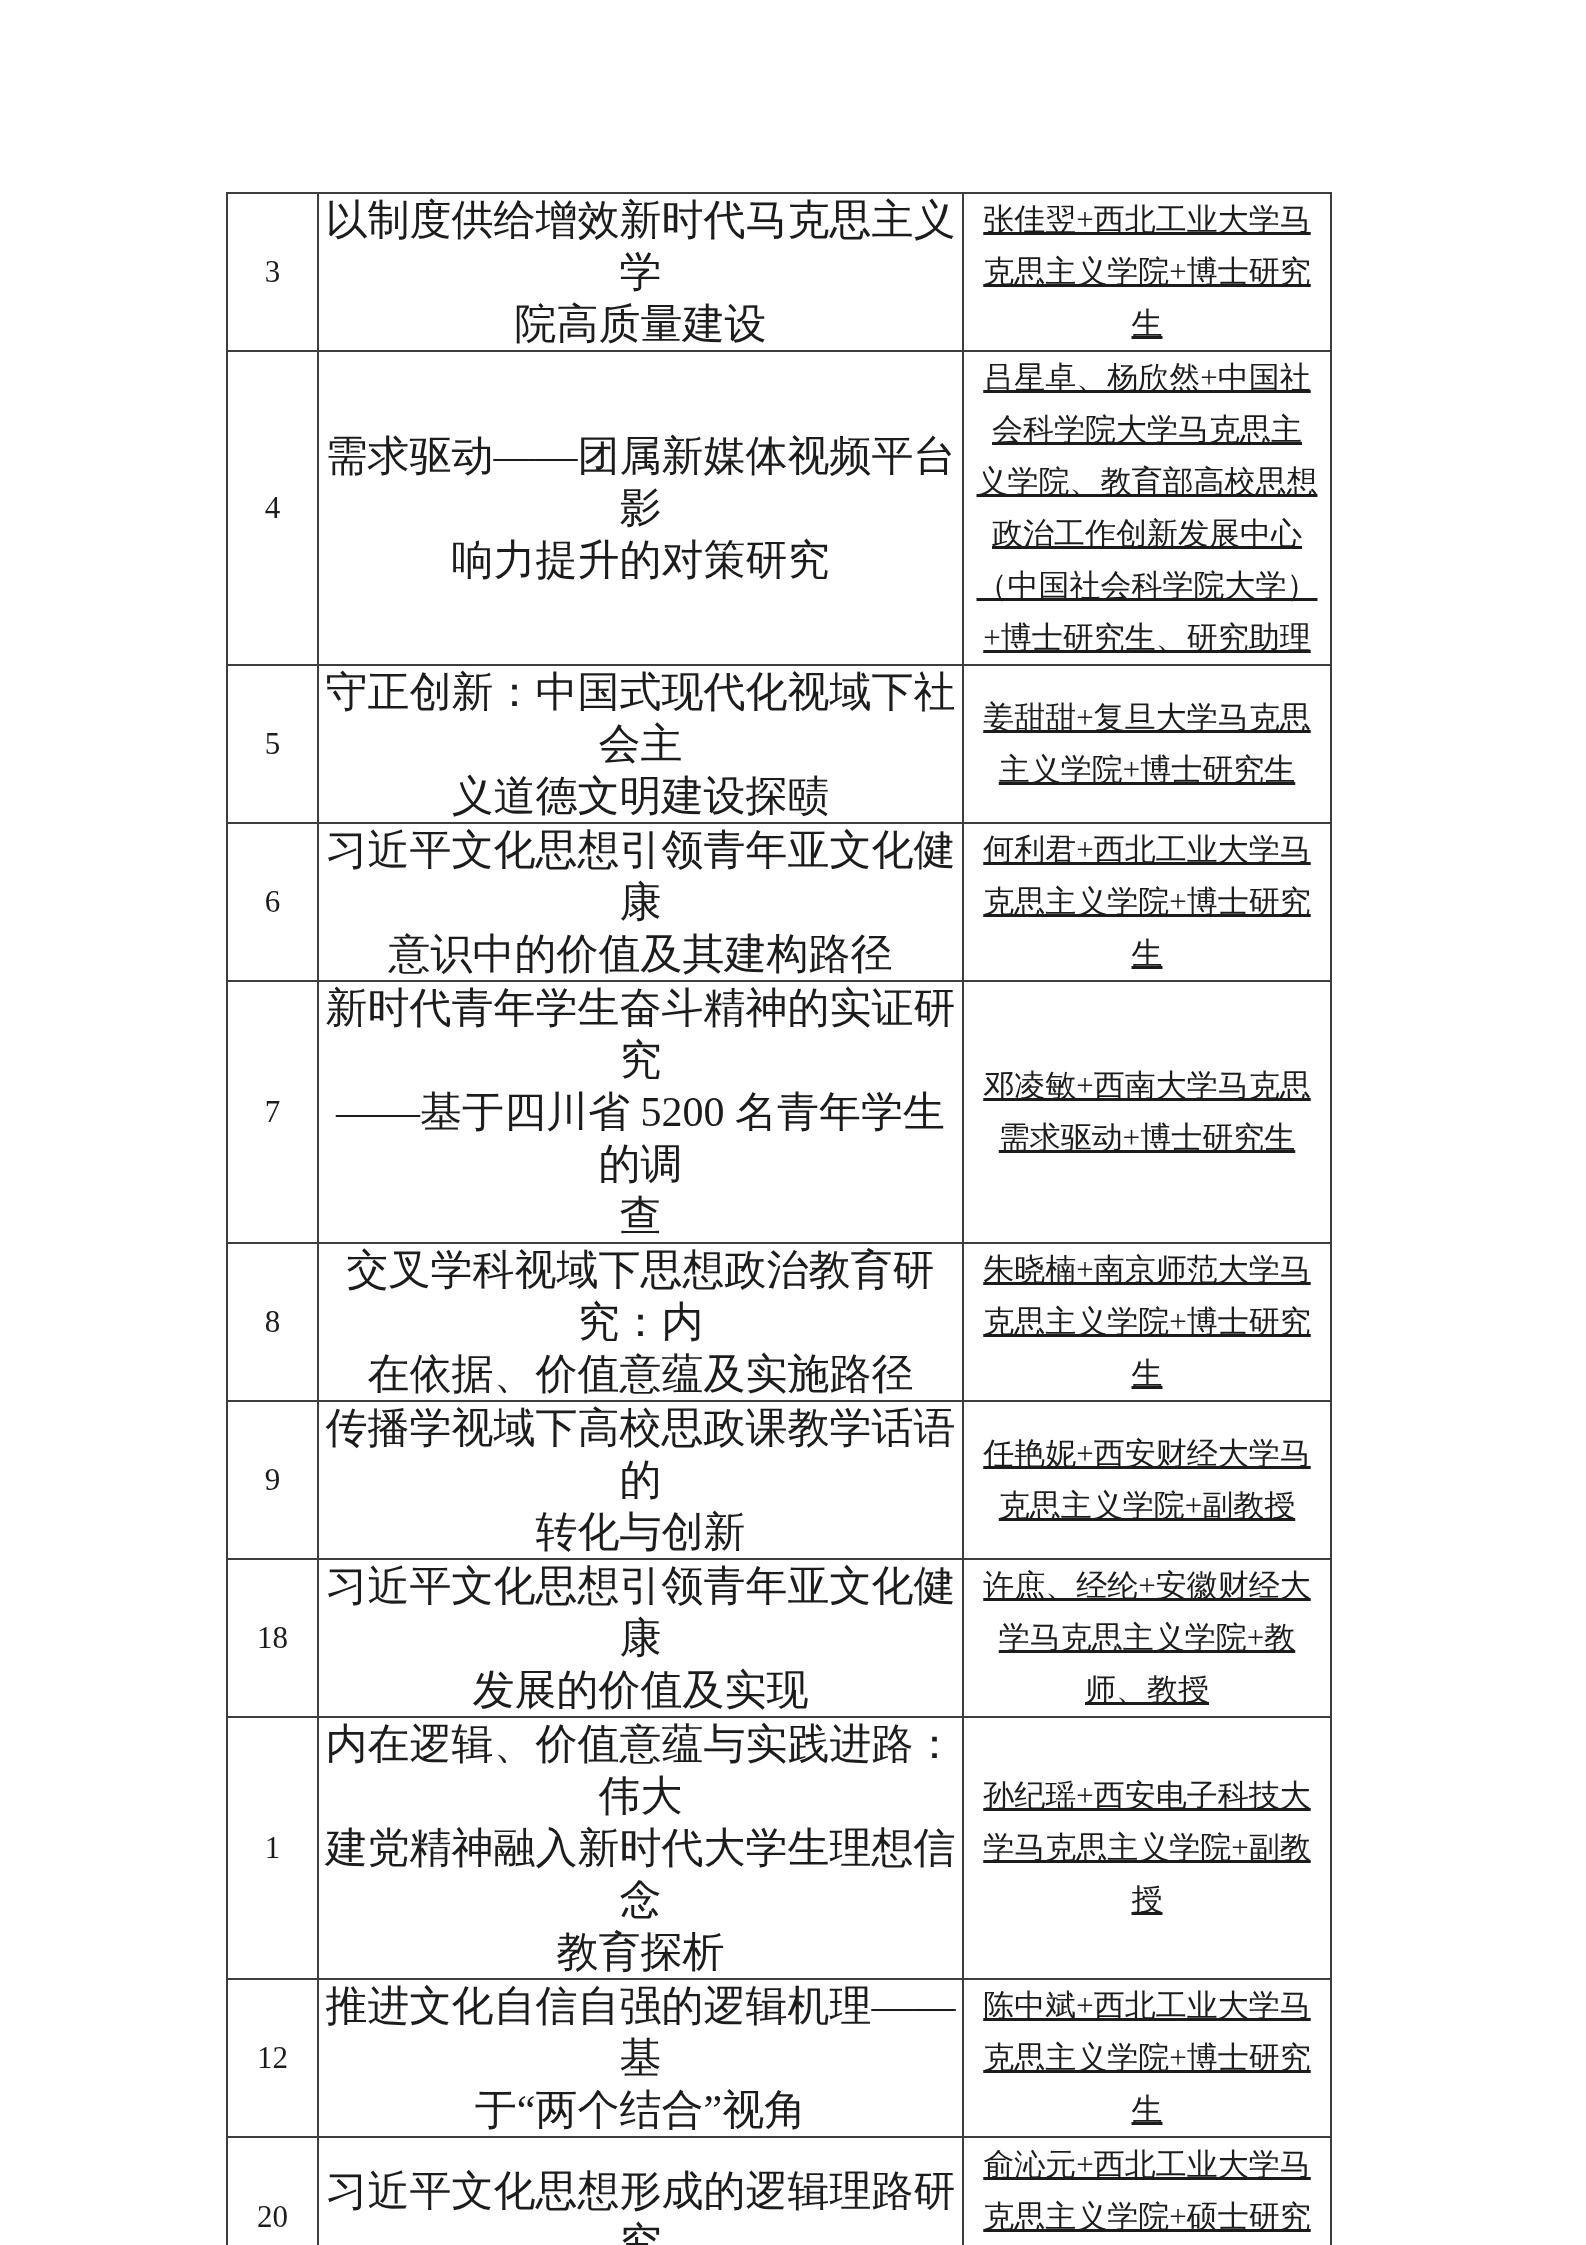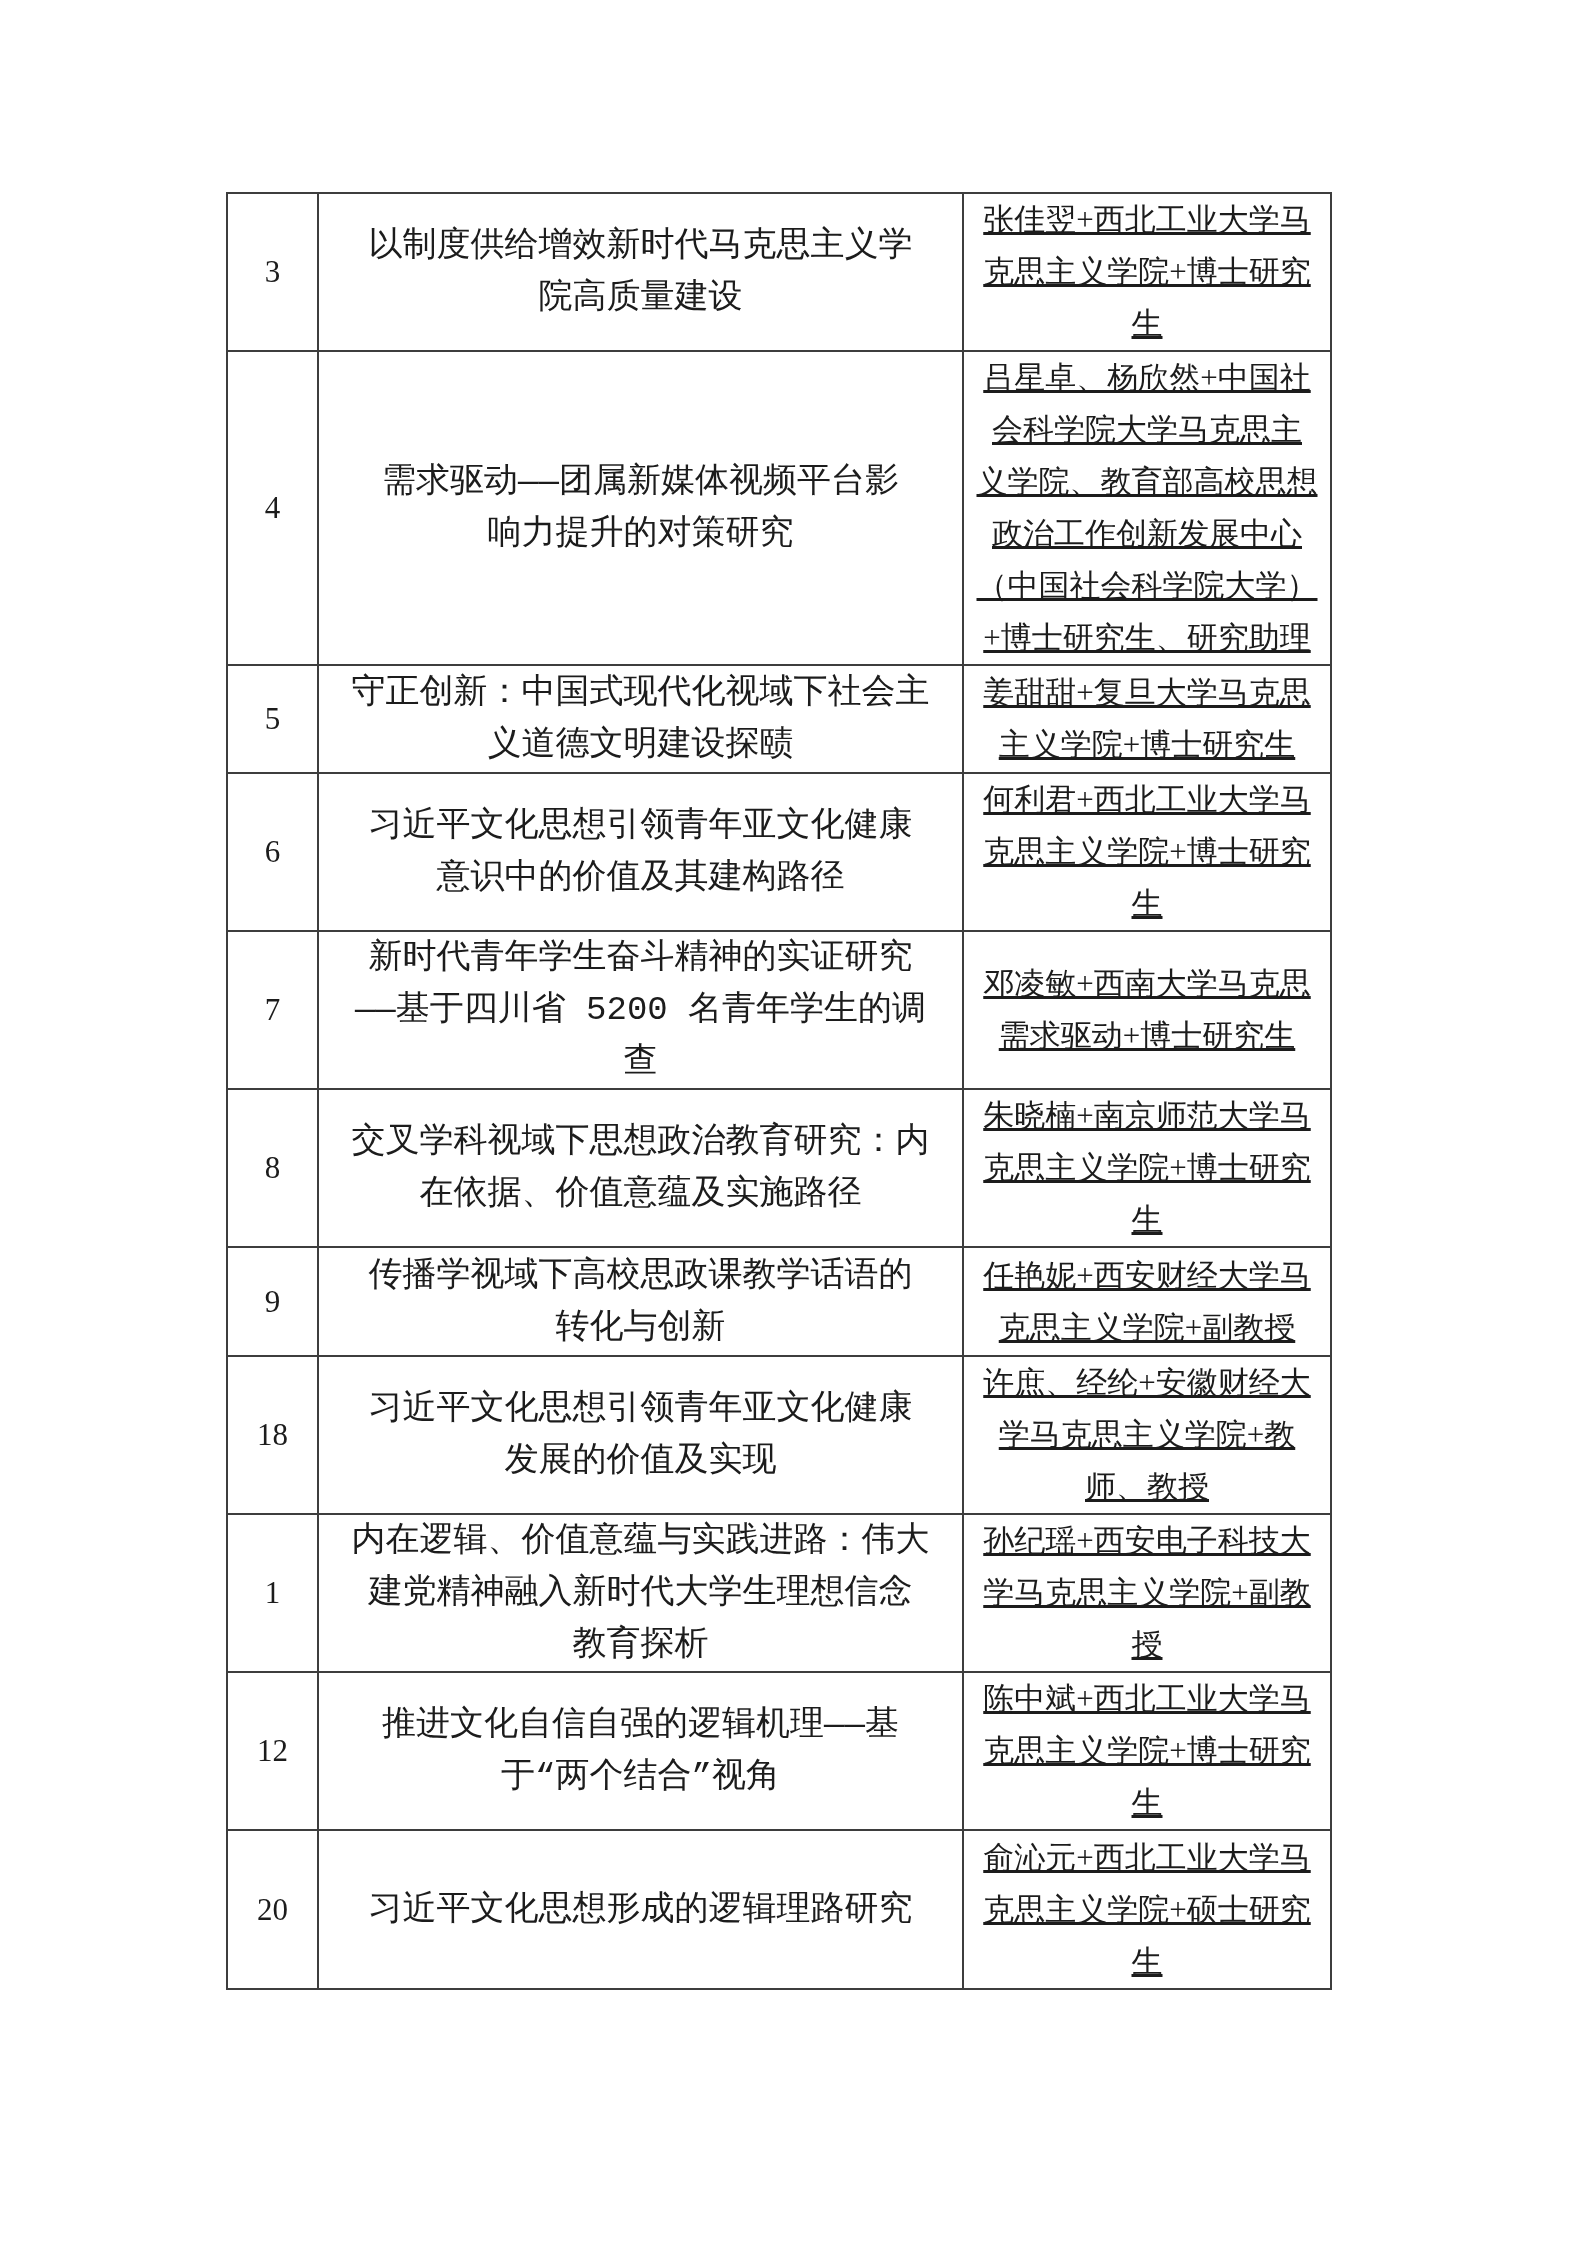--- a/index.html
+++ b/index.html
@@ -27,21 +27,21 @@
   table.paper-table td {
     border: 2px solid #3d3d3d;
     text-align: center;
     vertical-align: middle;
     white-space: pre-line;
     padding: 0 2px;
     overflow: hidden;
     line-height: 52px;
   }
   td.c-num   { font-size: 31px; }
-  td.c-title { font-size: 34px; font-family: Liberation Mono, monospace; }
+  td.c-title { font-size: 42px; }
   td.c-auth  { font-size: 31px; text-decoration: underline; }
 </style>
 </head>
 <body>
 
 <div class="page">
   <table class="paper-table">
     <colgroup>
       <col style="width:91px">
       <col style="width:645px">

